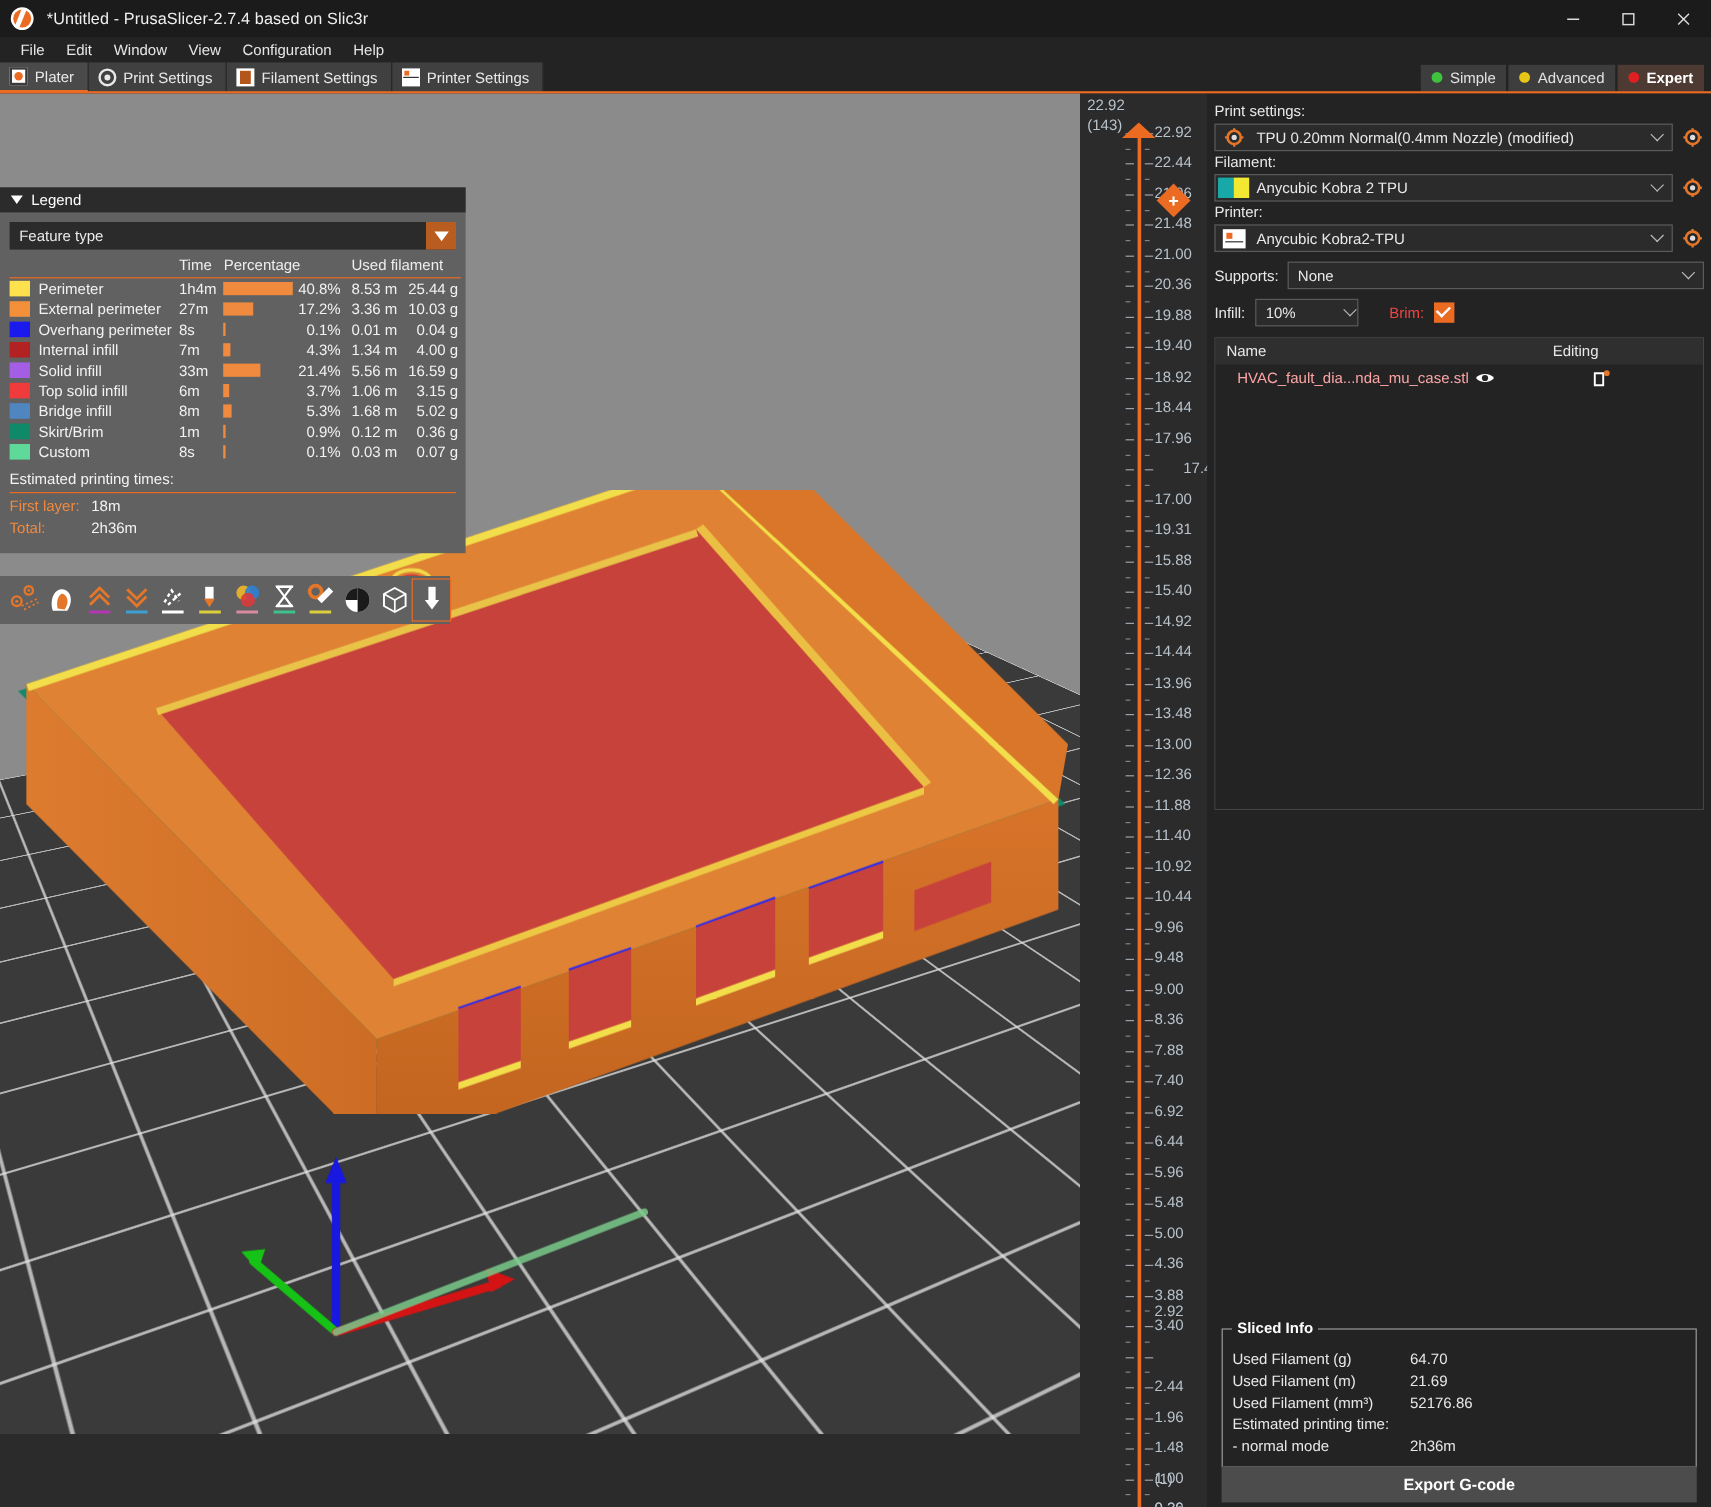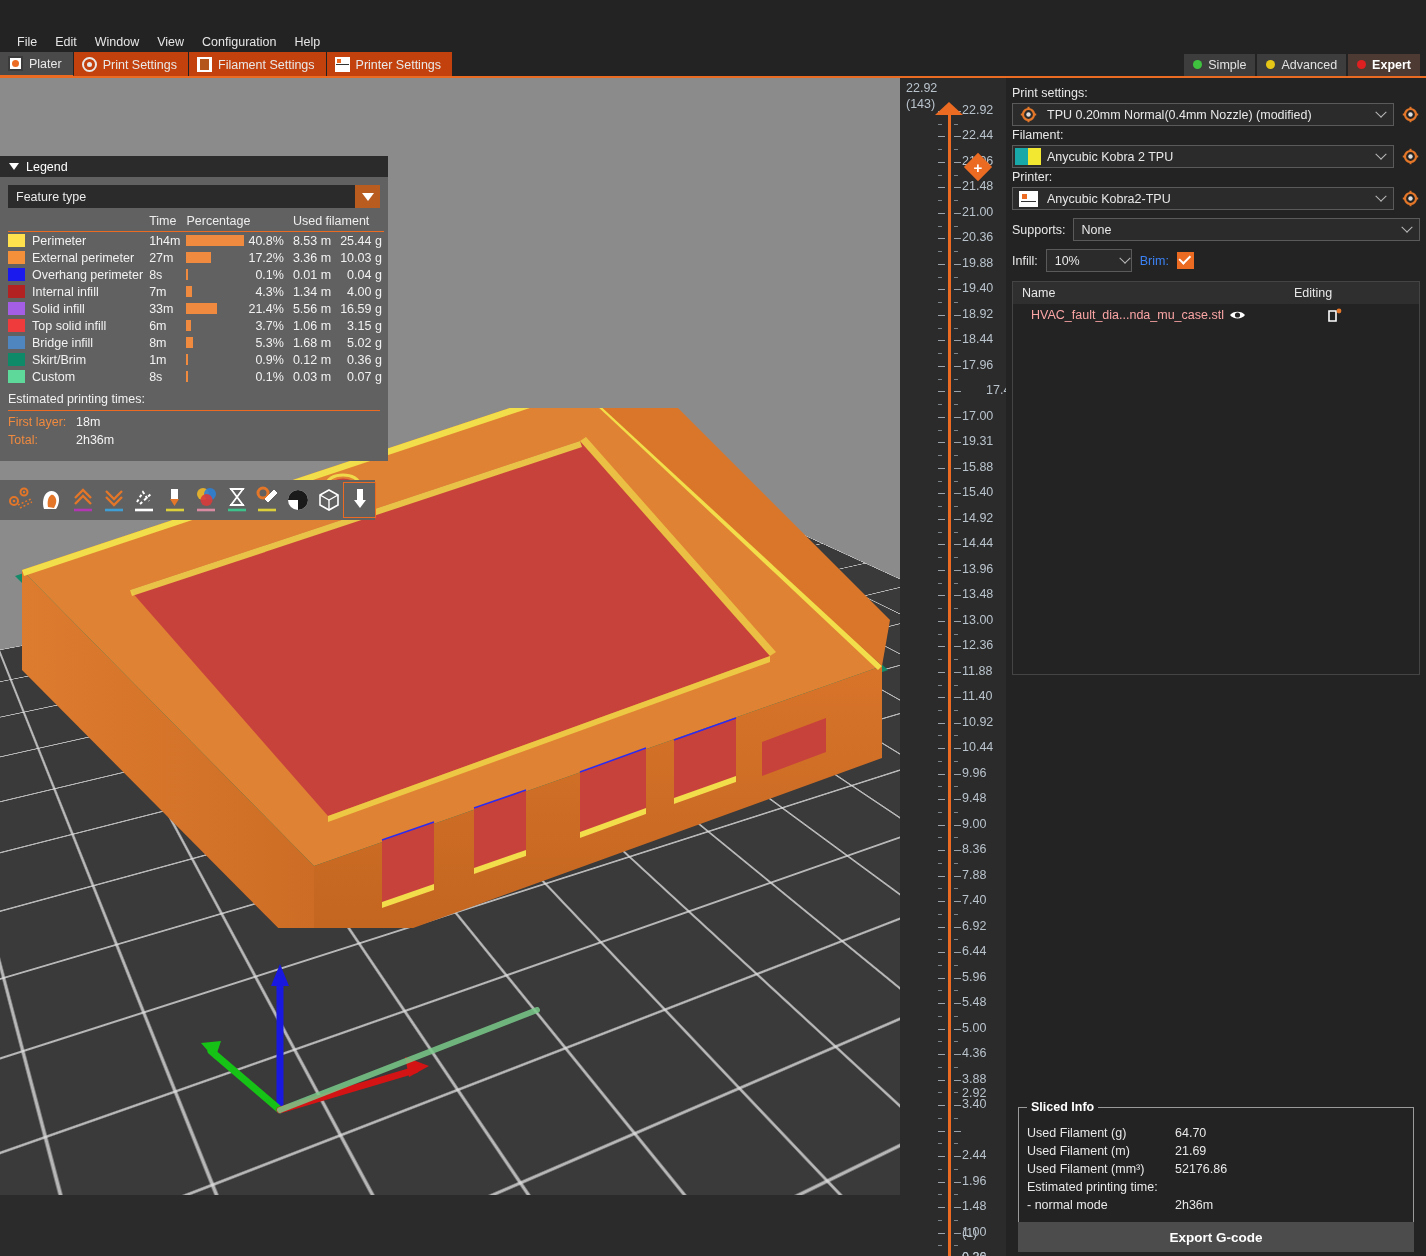--- a/index.html
+++ b/index.html
@@ -41,21 +41,21 @@
   }
   .menu-item { font-size:12.5px; color:#e6e6e6; padding:2px 9px; }
 
   
   .tabbar {
     position:absolute; left:0; top:52px; width:1426px; height:25px;
     background:#232323; display:flex; align-items:flex-end;
   }
   .tab {
     height:25px; display:flex; align-items:center; gap:6px;
-    padding:0 11px 0 8px; background:#c2410c; font-size:12.5px; color:#e9e9e9;
+    padding:0 11px 0 8px; background:#404040; font-size:12.5px; color:#e9e9e9;
     border-right:1px solid #232323;
   }
   .tab.active { background:#4a4a4a; border-bottom:2px solid #ec6b23; }
   .tabico { width:15px; height:15px; flex:none; position:relative; }
   .ico-plater { background:#ffffff; border:2px solid #3b3b3b; }
   .ico-plater::after{content:"";position:absolute;left:2px;top:2px;width:7px;height:7px;border-radius:50%;background:#ec6b23;}
   .ico-print { border:2px solid #e8e8e8; border-radius:50%; }
   .ico-print::after{content:"";position:absolute;left:3px;top:3px;width:5px;height:5px;border-radius:50%;background:#e8e8e8;}
   .ico-filament { background:#ffffff; }
   .ico-filament::after{content:"";position:absolute;left:3px;top:2px;right:3px;bottom:2px;background:#b4551b;}
@@ -232,20 +232,42 @@
     position:absolute; left:12px; right:12px; top:1144px; height:30px;
     background:#4c4c4c; color:#ffffff; font-size:13.5px; font-weight:bold;
     display:flex; align-items:center; justify-content:center;
   }
 </style>
 </head>
 <body>
 
 <div class="app">
 
+  <div class="titlebar">
+    <div class="app-logo"></div>
+    <div class="title-text">*Untitled - PrusaSlicer-2.7.4 based on Slic3r</div>
+    <div class="wincontrols">
+      <div class="wc">
+        <svg width="14" height="14">
+            <line x1="2" y1="7" x2="12" y2="7" stroke="#dcdcdc" stroke-width="1.2"></line>
+          </svg>
+      </div>
+      <div class="wc">
+        <svg width="14" height="14">
+            <rect x="2.5" y="2.5" width="9" height="9" fill="none" stroke="#dcdcdc" stroke-width="1.2"></rect>
+          </svg>
+      </div>
+      <div class="wc">
+        <svg width="14" height="14">
+            <line x1="2.5" y1="2.5" x2="11.5" y2="11.5" stroke="#dcdcdc" stroke-width="1.2"></line>
+            <line x1="11.5" y1="2.5" x2="2.5" y2="11.5" stroke="#dcdcdc" stroke-width="1.2"></line>
+          </svg>
+      </div>
+    </div>
+  </div>
 
   <div class="menubar">
     <div class="menu-item">File</div>
     <div class="menu-item">Edit</div>
     <div class="menu-item">Window</div>
     <div class="menu-item">View</div>
     <div class="menu-item">Configuration</div>
     <div class="menu-item">Help</div>
   </div>
 
@@ -961,21 +983,21 @@
     </div>
 
     <div class="infill-row">
       <span class="lbl" style="font-size:12.5px;color:#e8e8e8">Infill:</span>
       <div class="mini-combo" style="width:86px">
         <span>10%</span>
         <span class="chev">
             <i></i>
           </span>
       </div>
-      <span style="font-size:12.5px;color:#3b82f6;">Brim:</span>
+      <span style="font-size:12.5px;color:#ef4444;margin-left:18px">Brim:</span>
       <span class="brim-check"></span>
     </div>
 
     <div class="objtable">
       <div class="objhead">
         <div class="h1">Name</div>
         <div class="h2"></div>
         <div class="h3">Editing</div>
       </div>
       <div class="objbody">

